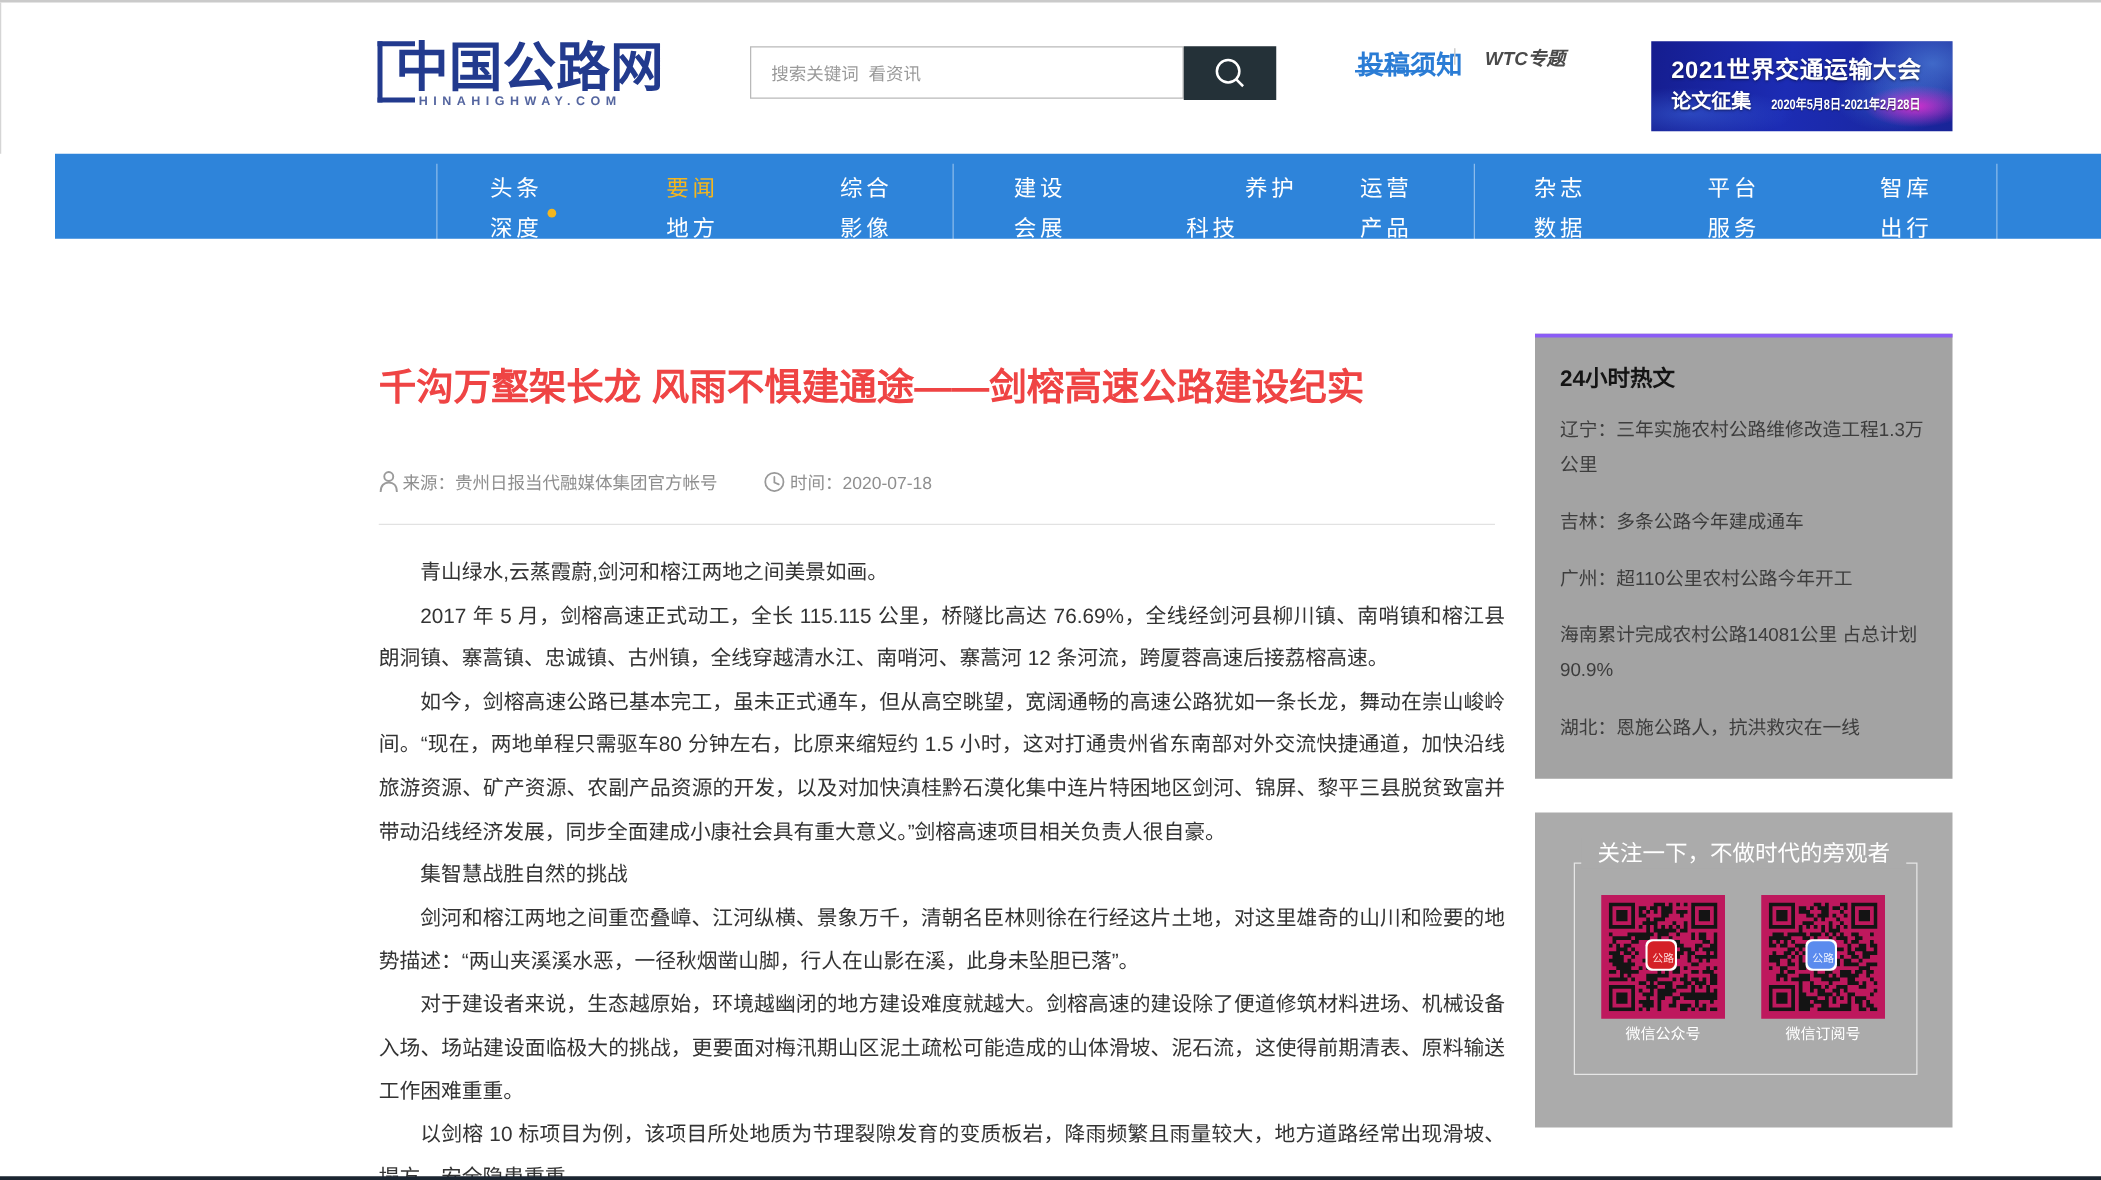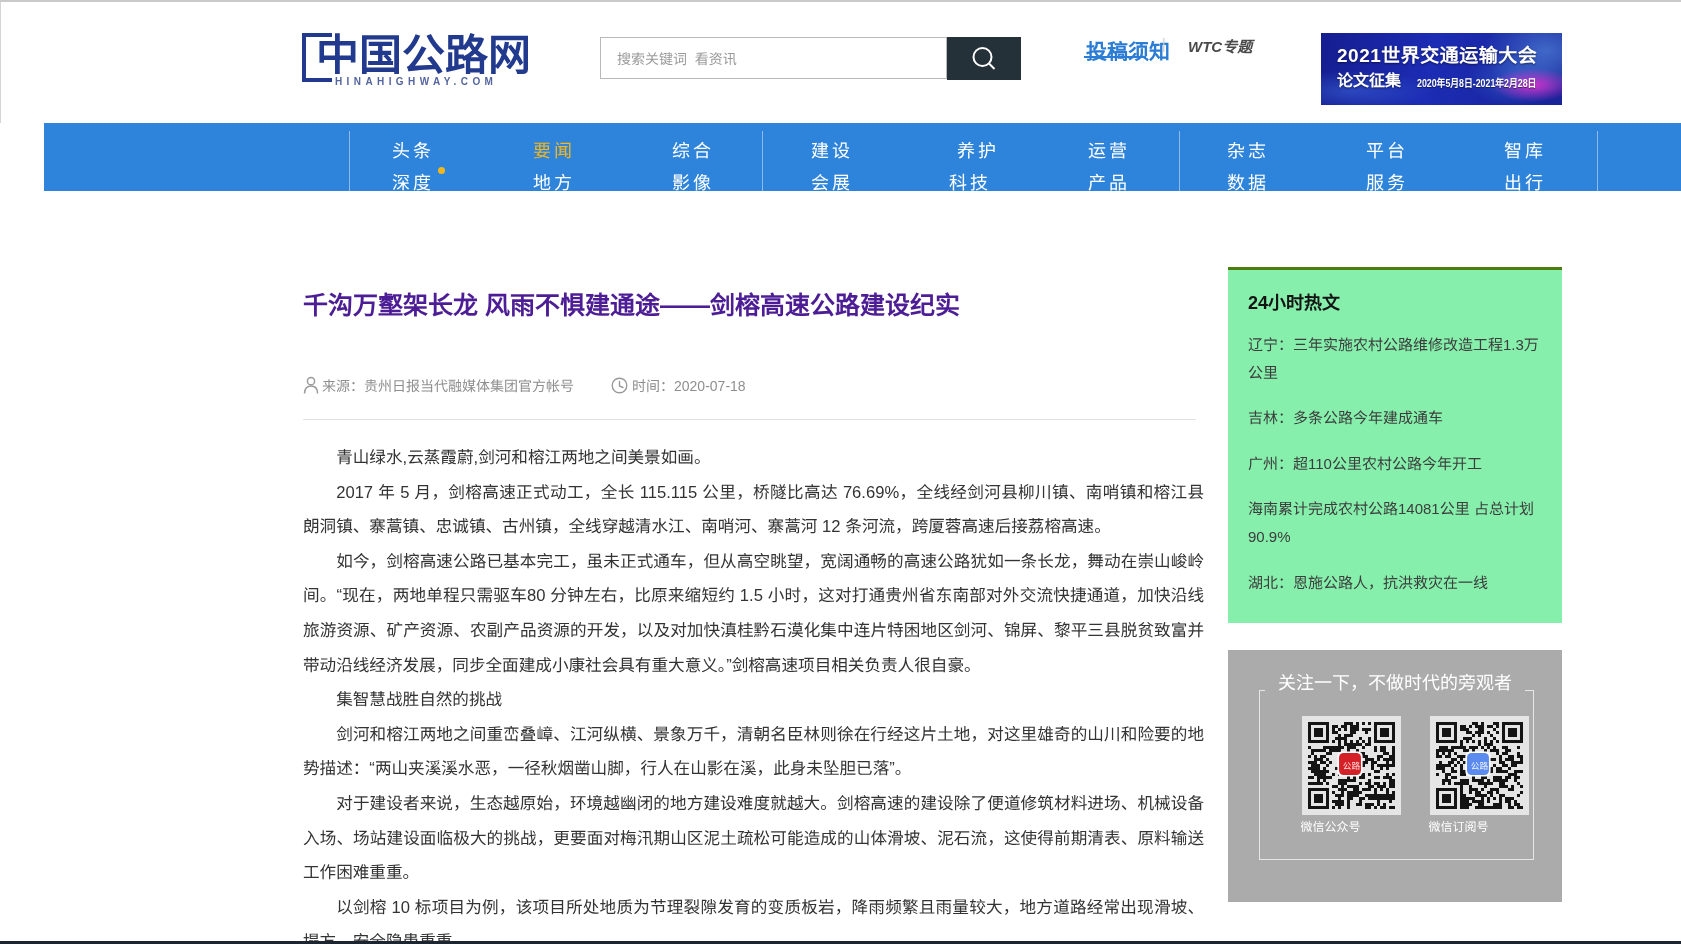--- a/index.html
+++ b/index.html
@@ -40,41 +40,41 @@
   #banner .l3{position:absolute;left:96px;top:41px;font-size:11px;font-weight:bold;color:#fff;
       white-space:nowrap;transform:scaleX(.8);transform-origin:left;text-shadow:0 1px 1px rgba(0,0,0,.5);}
   
   #nav{left:0;top:123px;width:1681px;height:68px;background:#2e84da;margin-left:44px;}
   .nitem{position:absolute;width:90px;text-align:center;font-size:18px;color:#fff;
          letter-spacing:3px;white-space:nowrap;}
   .nitem.act{color:#f3b61f;}
   .nsep{position:absolute;top:8px;width:1px;height:68px;background:rgba(255,255,255,.45);}
   #ndot{position:absolute;left:394px;top:44px;width:7px;height:7px;border-radius:50%;background:#f3b61f;}
   
-  #a-title{left:303px;top:285px;font-size:25px;font-weight:bold;color:#4c1d95;white-space:nowrap;}
+  #a-title{left:303px;top:285px;font-size:30px;font-weight:bold;color:#ef4444;white-space:nowrap;}
   .mi{color:#8f8f8f;font-size:14px;line-height:15px;}
   #meta-src{left:322px;top:379px;}
   #meta-time{left:632px;top:379px;}
   #a-hr{left:303px;top:419px;width:893px;height:1px;background:#e2e2e2;}
   #article{left:303px;top:441px;width:901.1px;}
   #article p{margin:0;font-size:16.6px;line-height:34.6px;color:#333;
              text-align:justify;text-indent:2em;word-spacing:0.1px;}
   
-  #hot{left:1228px;top:267px;width:334px;box-sizing:border-box;background:#86efac;
-       border-top:3px solid #4d7c0f;padding:23px 18px 26px 20px;}
+  #hot{left:1228px;top:267px;width:334px;box-sizing:border-box;background:#a3a3a3;
+       border-top:3px solid #8b5cf6;padding:23px 18px 26px 20px;}
   #hot h3{margin:0;font-size:18px;line-height:20px;color:#141414;}
   #hot p{margin:17.5px 0 0 0;font-size:15px;line-height:28px;color:#3d3d3d;}
   
   #qrbox{left:1228px;top:650px;width:334px;height:252px;background:#ababab;}
   #qr-frame{position:absolute;left:31px;top:40px;width:273px;height:168px;
             border:1px solid rgba(255,255,255,.7);}
   #qr-title{position:absolute;left:1228px;top:671px;width:334px;text-align:center;}
   #qr-title span{display:inline-block;background:#ababab;padding:0 13px;font-size:18px;
                  color:#fff;line-height:24px;white-space:nowrap;}
-  .qrw{position:absolute;top:66px;width:99px;height:99px;background:#e5e5e5;margin-left:21px;}
+  .qrw{position:absolute;top:66px;width:99px;height:99px;background:#be185d;}
   .qrw svg{position:absolute;left:6px;top:6px;}
   #qr1{left:53px;} #qr2{left:181px;}
   .qrlabel{position:absolute;top:817px;width:99px;text-align:center;font-size:12px;color:#fff;}
   
   #footer{left:0;top:941px;width:1681px;height:3px;background:#1b2531;}
 </style>
 </head>
 <body>
   <div class="abs" id="topline"></div>
   <div class="abs" id="leftline"></div>
@@ -106,21 +106,21 @@
   <div class="abs" id="nav">
     <div class="nsep" style="left:305px"></div>
     <div class="nsep" style="left:718px"></div>
     <div class="nsep" style="left:1135px"></div>
     <div class="nsep" style="left:1553px"></div>
     <div id="ndot"></div>
     <div class="nitem" style="left:324px;top:13px">头条</div>
     <div class="nitem act" style="left:465px;top:13px">要闻</div>
     <div class="nitem" style="left:604px;top:13px">综合</div>
     <div class="nitem" style="left:743px;top:13px">建设</div>
-    <div class="nitem" style="left:889px;top:13px">养护</div>
+    <div class="nitem" style="left:928px;top:13px">养护</div>
     <div class="nitem" style="left:1020px;top:13px">运营</div>
     <div class="nitem" style="left:1159px;top:13px">杂志</div>
     <div class="nitem" style="left:1298px;top:13px">平台</div>
     <div class="nitem" style="left:1436px;top:13px">智库</div>
     <div class="nitem" style="left:324px;top:45px">深度</div>
     <div class="nitem" style="left:465px;top:45px">地方</div>
     <div class="nitem" style="left:604px;top:45px">影像</div>
     <div class="nitem" style="left:743px;top:45px">会展</div>
     <div class="nitem" style="left:881px;top:45px">科技</div>
     <div class="nitem" style="left:1020px;top:45px">产品</div>

